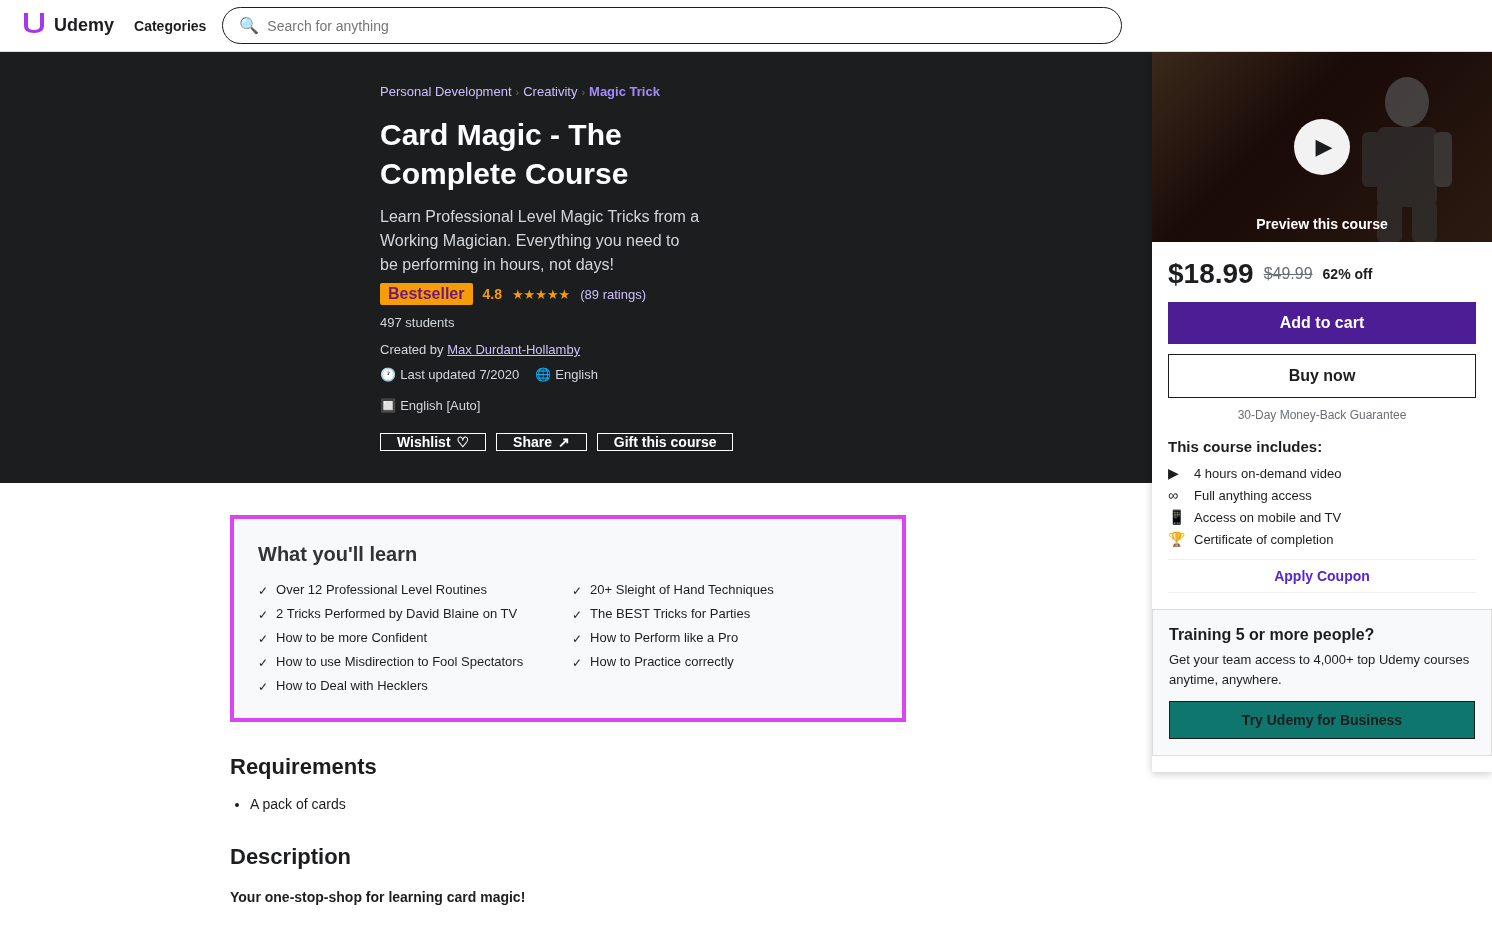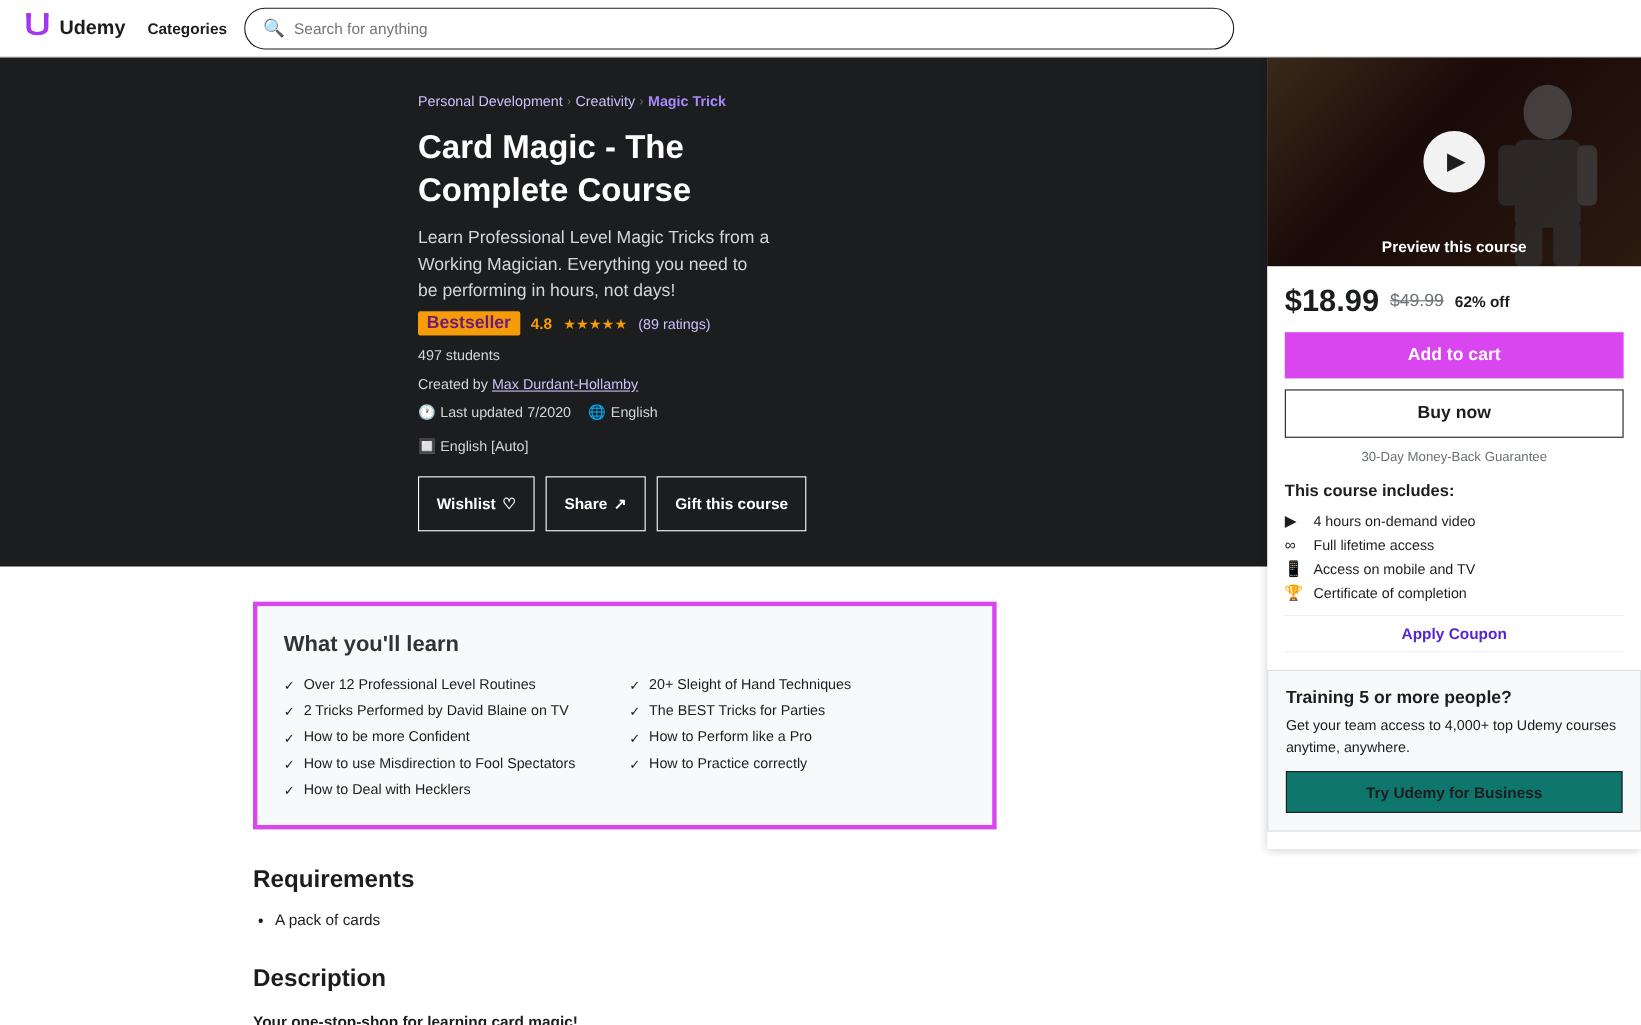--- a/index.html
+++ b/index.html
@@ -45,21 +45,21 @@
     .stars { color: #f69c08; font-size: 13px; }
     .rating-count { color: #cec0fc; font-size: 13px; }
     .students-count { color: #d1d7dc; font-size: 13px; }
     .hero-creator { font-size: 13px; color: #d1d7dc; margin-bottom: 10px; }
     .hero-creator a { color: #cec0fc; text-decoration: underline; cursor: pointer; }
     .hero-info { display: flex; align-items: center; gap: 16px; font-size: 13px; color: #d1d7dc; flex-wrap: wrap; }
     .hero-info-item { display: flex; align-items: center; gap: 4px; }
     .hero-actions { display: flex; align-items: center; gap: 10px; margin-top: 20px; }
     .btn-outline-white {
       background: transparent; border: 1px solid #fff; color: #fff;
-      padding: 16px 16px; font-size: 14px; font-weight: 600; cursor: pointer;
+      padding: 0 16px; font-size: 14px; font-weight: 600; cursor: pointer;
       display: flex; align-items: center; gap: 6px; white-space: nowrap;
     }
 
     
     .sidebar-card {
       position: absolute; right: 0; top: 0;
       width: 340px; background: #fff; color: #1c1d1f;
       box-shadow: 0 2px 8px rgba(0,0,0,0.2);
       z-index: 10;
     }
@@ -79,21 +79,21 @@
     .preview-label {
       position: absolute; bottom: 10px; left: 50%; transform: translateX(-50%);
       color: #fff; font-size: 14px; font-weight: 700; z-index: 2; white-space: nowrap;
     }
     .card-body { padding: 16px; }
     .price-row { display: flex; align-items: center; gap: 10px; margin-bottom: 12px; }
     .price-current { font-size: 28px; font-weight: 700; color: #1c1d1f; }
     .price-original { font-size: 16px; color: #6a6f73; text-decoration: line-through; }
     .discount-badge { font-size: 14px; color: #1c1d1f; font-weight: 600; }
     .btn-add-to-cart {
-      width: 100%; padding: 12px; background: #d946ef; border: none; color: #fff;
+      width: 100%; padding: 12px; background: #4c1d95; border: none; color: #fff;
       font-size: 16px; font-weight: 700; cursor: pointer; margin-bottom: 10px;
       border-radius: 0;
     }
     .btn-buy-now {
       width: 100%; padding: 12px; background: #fff; border: 1px solid #1c1d1f; color: #1c1d1f;
       font-size: 16px; font-weight: 700; cursor: pointer; margin-bottom: 10px;
       border-radius: 0;
     }
     .guarantee { text-align: center; font-size: 12px; color: #6a6f73; margin-bottom: 16px; }
     .course-includes { margin-bottom: 12px; }
@@ -235,21 +235,21 @@
       <p class="guarantee">30-Day Money-Back Guarantee</p>
 
       <div class="course-includes">
         <h4>This course includes:</h4>
         <div class="includes-item">
           <span class="includes-icon">▶</span>
           <span>4 hours on-demand video</span>
         </div>
         <div class="includes-item">
           <span class="includes-icon">∞</span>
-          <span>Full lifetime access</span>
+          <span>Full anything access</span>
         </div>
         <div class="includes-item">
           <span class="includes-icon">📱</span>
           <span>Access on mobile and TV</span>
         </div>
         <div class="includes-item">
           <span class="includes-icon">🏆</span>
           <span>Certificate of completion</span>
         </div>
       </div>

